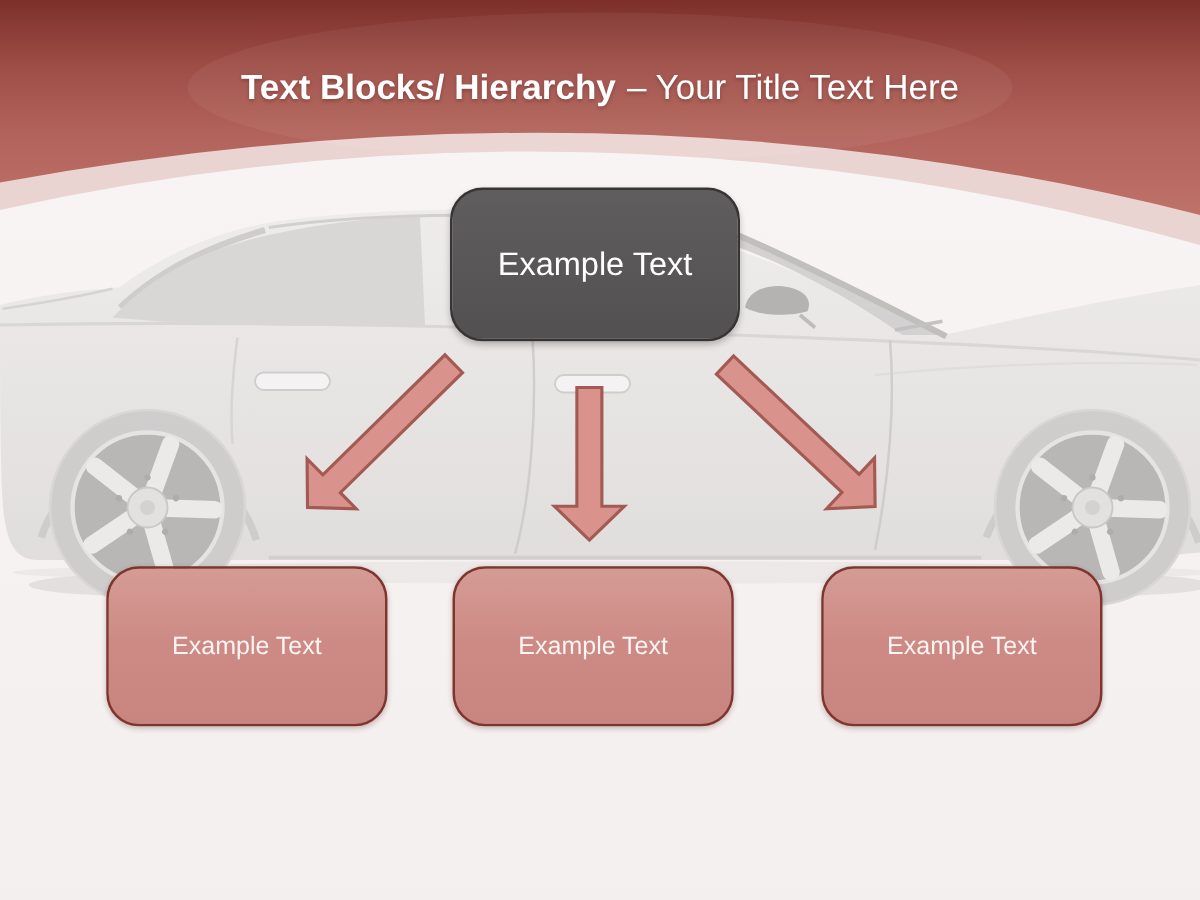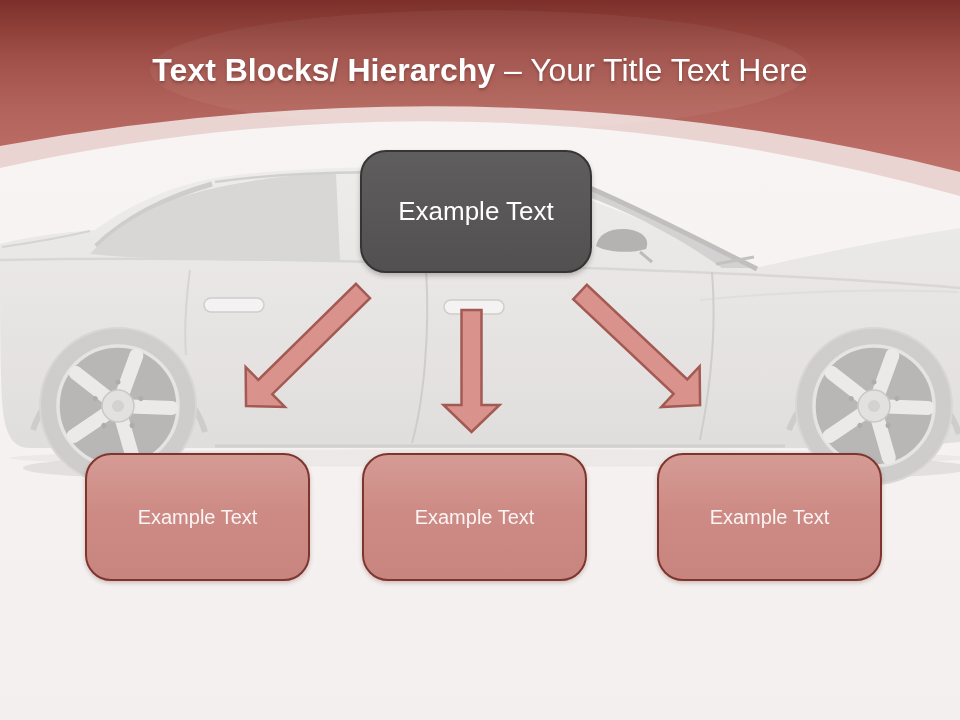--- a/index.html
+++ b/index.html
@@ -5,21 +5,21 @@
   html,body { margin:0; padding:0; background:#e9e6e5; }
   .canvas {
     position:relative; width:960px; height:720px; overflow:hidden;
     background:linear-gradient(180deg,#f8f5f5 0%,#f6f2f1 55%,#f3efee 100%);
     font-family:"Liberation Sans","DejaVu Sans",sans-serif;
   }
   .bg-svg { position:absolute; left:0; top:0; width:960px; height:720px; }
 
   .slide-title {
     position:absolute; left:0; top:50px; width:960px; text-align:center;
-    color:#ffffff; font-size:32px; line-height:40px; white-space:nowrap;
+    color:#ffffff; font-size:28px; line-height:40px; white-space:nowrap;
     text-shadow:0 2px 3px rgba(70,25,20,.35);
   }
   .slide-title .t-bold { font-weight:bold; }
   .slide-title .t-reg  { font-weight:normal; margin-left:9px; }
 
   .root-box {
     position:absolute; left:360px; top:150px; width:228px; height:119px;
     background:linear-gradient(180deg,#5f5d5d 0%,#585656 55%,#525050 100%);
     border:2.5px solid #363434; border-radius:26px;
     display:flex; align-items:center; justify-content:center;

